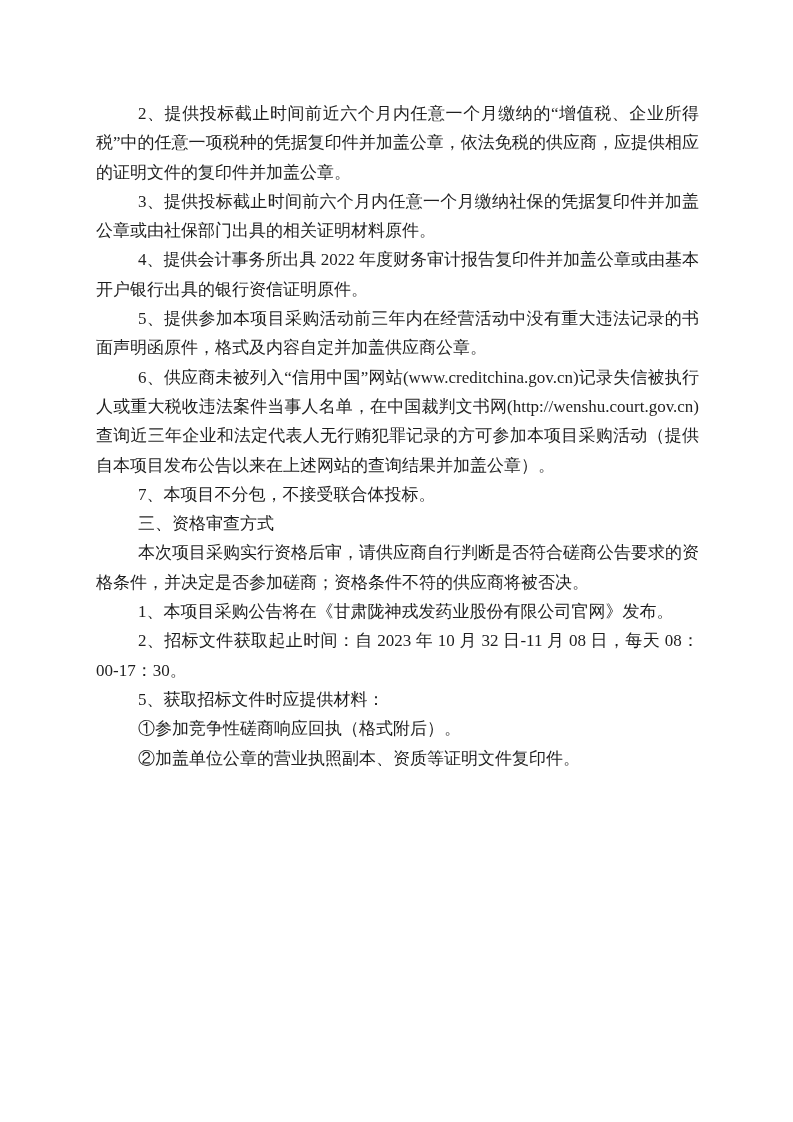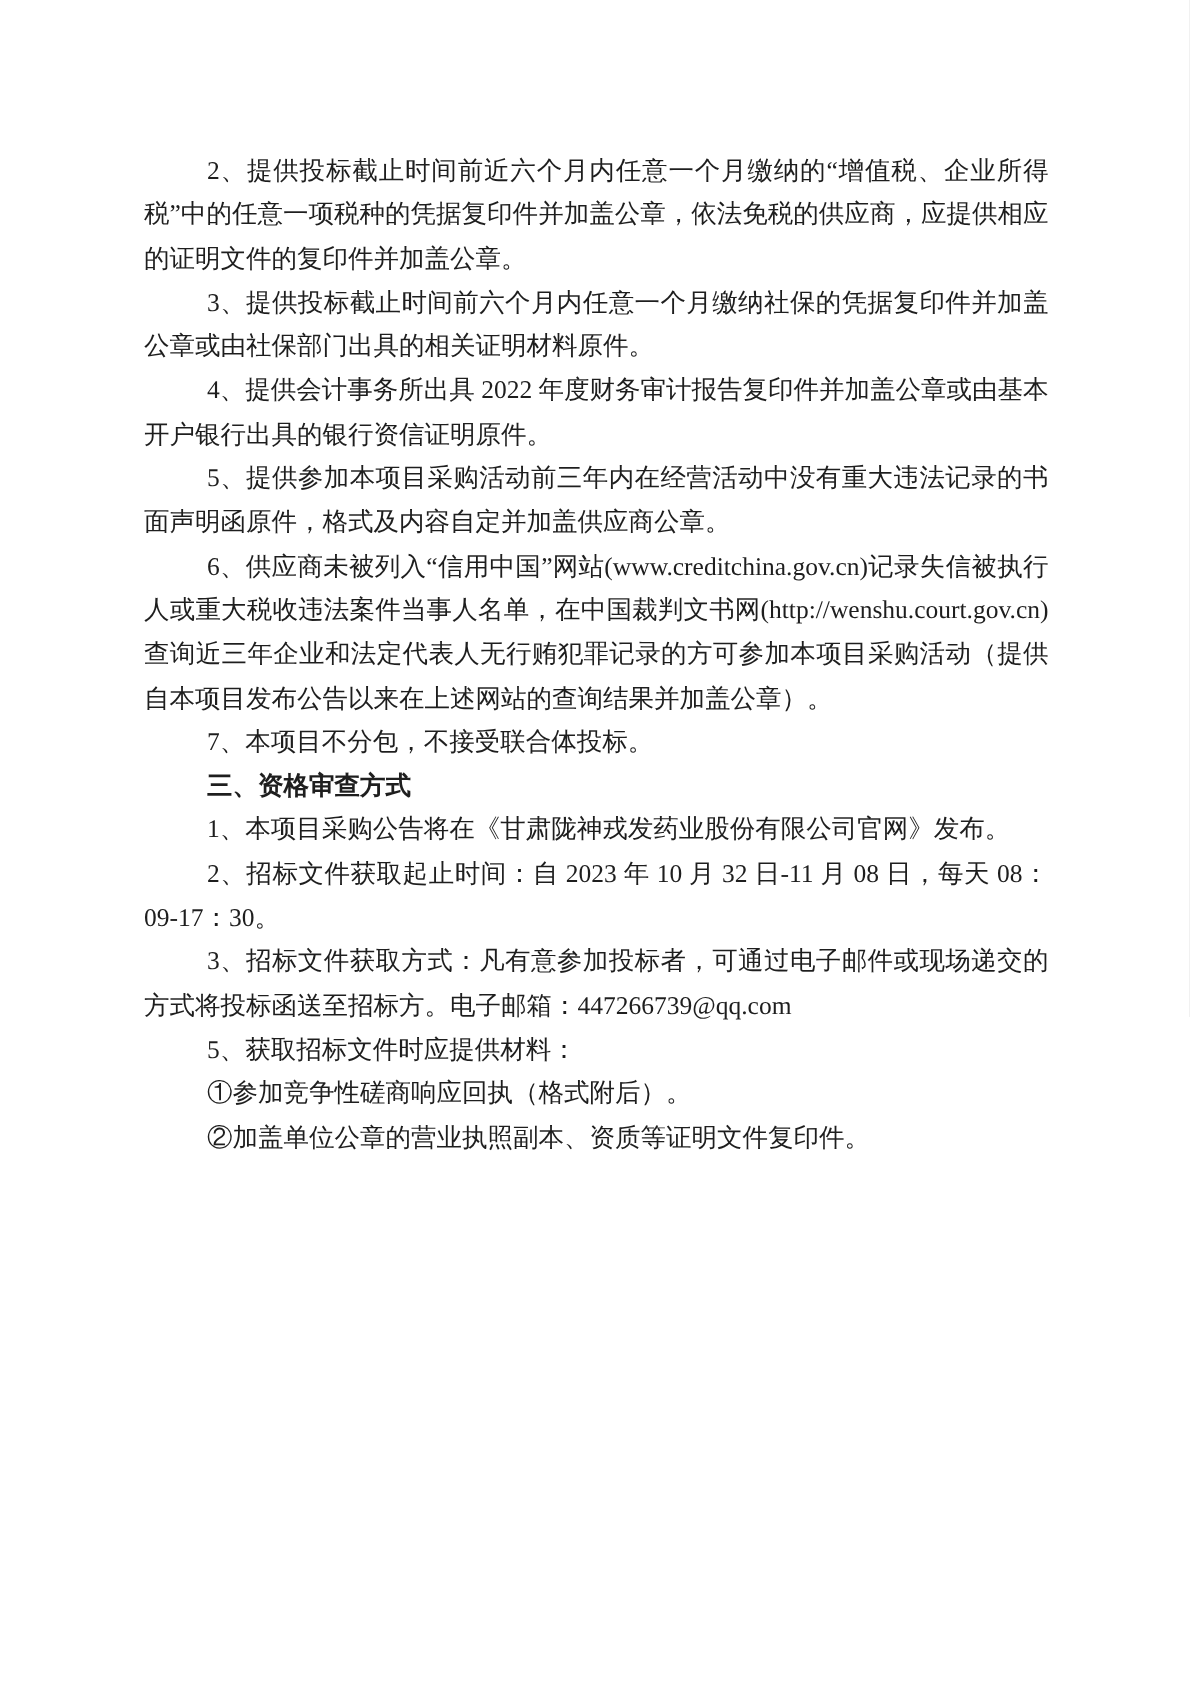--- a/index.html
+++ b/index.html
@@ -21,38 +21,38 @@
     font-size:17px;
     line-height:29.3px;
     color:var(--ink,#1e1e1e);
     text-align:justify;
     text-justify:inter-ideograph;
     word-break:normal;
   }
   .content p.indent { text-indent:42px; }
   .content p.heading {
     font-family:"Liberation Sans","DejaVu Sans",sans-serif;
-    font-weight:bold;
+    font-weight:normal;
     text-indent:42px;
   }
   .content p.cont { text-align-last:justify; }
   .nb { white-space:nowrap; }
 </style>
 </head>
 <body>
 
 <div class="page" style="background: rgb(255, 255, 255);">
   <div class="content">
       <p class="indent"><span class="nb">2</span>、提供投标截止时间前近六个月内任意一个月缴纳的“增值税、企业所得税”中的任意一项税种的凭据复印件并加盖公章，依法免税的供应商，应提供相应的证明文件的复印件并加盖公章。</p>
       <p class="indent"><span class="nb">3</span>、提供投标截止时间前六个月内任意一个月缴纳社保的凭据复印件并加盖公章或由社保部门出具的相关证明材料原件。</p>
       <p class="indent"><span class="nb">4</span>、提供会计事务所出具 <span class="nb">2022</span> 年度财务审计报告复印件并加盖公章或由基本开户银行出具的银行资信证明原件。</p>
       <p class="indent"><span class="nb">5</span>、提供参加本项目采购活动前三年内在经营活动中没有重大违法记录的书面声明函原件，格式及内容自定并加盖供应商公章。</p>
       <p class="indent"><span class="nb">6</span>、供应商未被列入“信用中国”网站<span class="nb">(www.creditchina.gov.cn)</span>记录失信被执行人或重大税收违法案件当事人名单，在中国裁判文书网<span class="nb">(http://wenshu.court.gov.cn)</span> 查询近三年企业和法定代表人无行贿犯罪记录的方可参加本项目采购活动（提供自本项目发布公告以来在上述网站的查询结果并加盖公章）。</p>
       <p class="indent"><span class="nb">7</span>、本项目不分包，不接受联合体投标。</p>
       <p class="heading">三、资格审查方式</p>
+      <p class="indent">本次项目采购实行资格后审，请供应商自行判断是否符合磋商公告要求的资格条件，并决定是否参加磋商；资格条件不符的供应商将被否决。</p>
       <p class="indent"><span class="nb">1</span>、本项目采购公告将在《甘肃陇神戎发药业股份有限公司官网》发布。</p>
-      <p class="indent"><span class="nb">2</span>、招标文件获取起止时间：自 <span class="nb">2023</span> 年 <span class="nb">10</span> 月 <span class="nb">32</span> 日<span class="nb">-11</span> 月 <span class="nb">08</span> 日，每天 <span class="nb">08</span>：<span class="nb">09-17</span>：<span class="nb">30</span>。</p>
-      <p class="indent"><span class="nb">3</span>、招标文件获取方式：凡有意参加投标者，可通过电子邮件或现场递交的方式将投标函送至招标方。电子邮箱：<span class="nb">447266739@qq.com</span></p>
+      <p class="indent"><span class="nb">2</span>、招标文件获取起止时间：自 <span class="nb">2023</span> 年 <span class="nb">10</span> 月 <span class="nb">32</span> 日<span class="nb">-11</span> 月 <span class="nb">08</span> 日，每天 <span class="nb">08</span>：<span class="nb">00-17</span>：<span class="nb">30</span>。</p>
       <p class="indent"><span class="nb">5</span>、获取招标文件时应提供材料：</p>
       <p class="indent">①参加竞争性磋商响应回执（格式附后）。</p>
       <p class="indent">②加盖单位公章的营业执照副本、资质等证明文件复印件。</p>
     </div>
 </div>
 
 </body></html>

